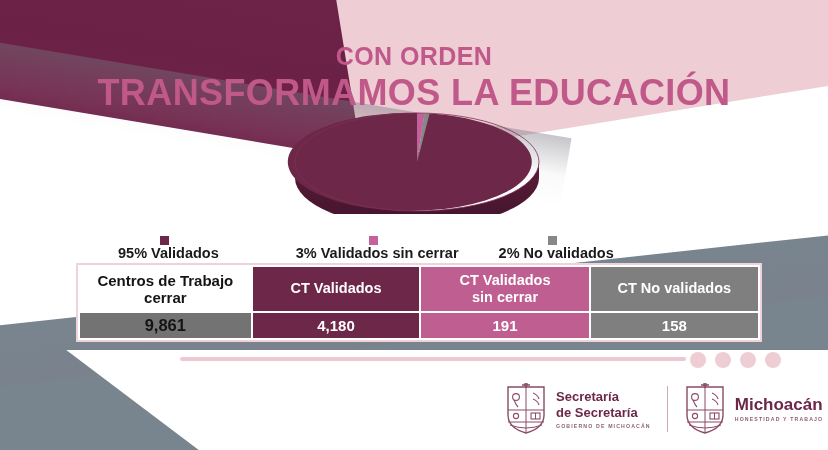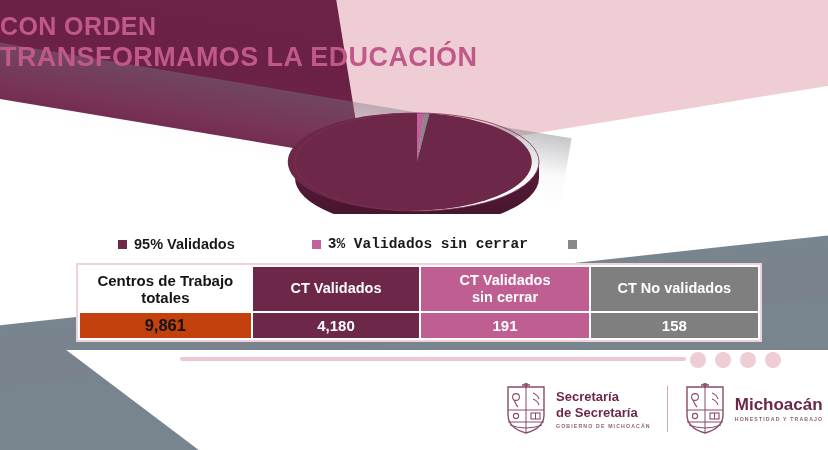--- a/index.html
+++ b/index.html
@@ -92,33 +92,33 @@
   
   .content {
     position: absolute;
     inset: 0;
     z-index: 6;
   }
 
   
   .title-block {
     position: absolute;
-    top: 12px;
+    top: 42px;
     left: 0;
     right: 0;
-    text-align: left;
+    text-align: center;
   }
   .title-line {
     color: #c1588a;
     font-weight: bold;
     letter-spacing: 0.4px;
     line-height: 1.18;
   }
   .title-line-1 { font-size: 25px; }
-  .title-line-2 { font-size: 27px; }
+  .title-line-2 { font-size: 36px; }
 
   
   .pie-wrap {
     position: absolute;
     left: 287px;
     top: 104px;
     width: 260px;
     height: 110px;
   }
   .pie-wrap svg { display: block; }
@@ -129,23 +129,24 @@
     top: 236px;
     left: 118px;
     width: 600px;
     display: flex;
     align-items: center;
   }
   .legend-item {
     display: flex;
     align-items: center;
     white-space: nowrap;
+    flex-direction: column;
   }
   .legend-item.i0 { margin-right: 77px; }
-  .legend-item.i1 { margin-right: 40px; font-family: Liberation Mono, monospace; }
+  .legend-item.i1 { margin-right: 40px; }
   .legend-swatch {
     width: 9px;
     height: 9px;
     margin-right: 7px;
     flex: none;
   }
   .legend-label {
     font-size: 14.5px;
     font-weight: bold;
     color: #1a1a1a;
@@ -176,21 +177,21 @@
   .td-row td { height: 25px; }
 
   .cell-total-head {
     background: #ffffff;
     color: #141414;
     font-weight: bold;
     font-size: 15px;
     line-height: 1.15;
   }
   .cell-total-val {
-    background: #c2410c;
+    background: #737373;
     color: #141414;
     font-weight: bold;
     font-size: 16.5px;
   }
   .cell-valid {
     background: #6d2748;
     color: #ffffff;
     font-weight: bold;
   }
   .cell-open {
@@ -323,36 +324,37 @@
       <div class="legend-item i0">
         <span class="legend-swatch" style="background:#6d2748"></span>
         <span class="legend-label">95% Validados</span>
       </div>
       <div class="legend-item i1">
         <span class="legend-swatch" style="background:#c4609b"></span>
         <span class="legend-label">3% Validados sin cerrar</span>
       </div>
       <div class="legend-item i2">
         <span class="legend-swatch" style="background:#878787"></span>
+        <span class="legend-label">2% No validados</span>
       </div>
     </div>
 
     <div class="table-wrap">
       <table class="data-table">
         <colgroup>
           <col style="width:25.4%">
           <col style="width:24.8%">
           <col style="width:24.9%">
           <col style="width:24.9%">
         </colgroup>
         <tbody>
           <tr class="th-row">
             <td class="cell-total-head">
               <div>Centros de Trabajo</div>
-              <div>totales</div>
+              <div>cerrar</div>
             </td>
             <td class="cell-valid">
               <div>CT Validados</div>
             </td>
             <td class="cell-open">
               <div>CT Validados</div>
               <div>sin cerrar</div>
             </td>
             <td class="cell-novalid">
               <div>CT No validados</div>

